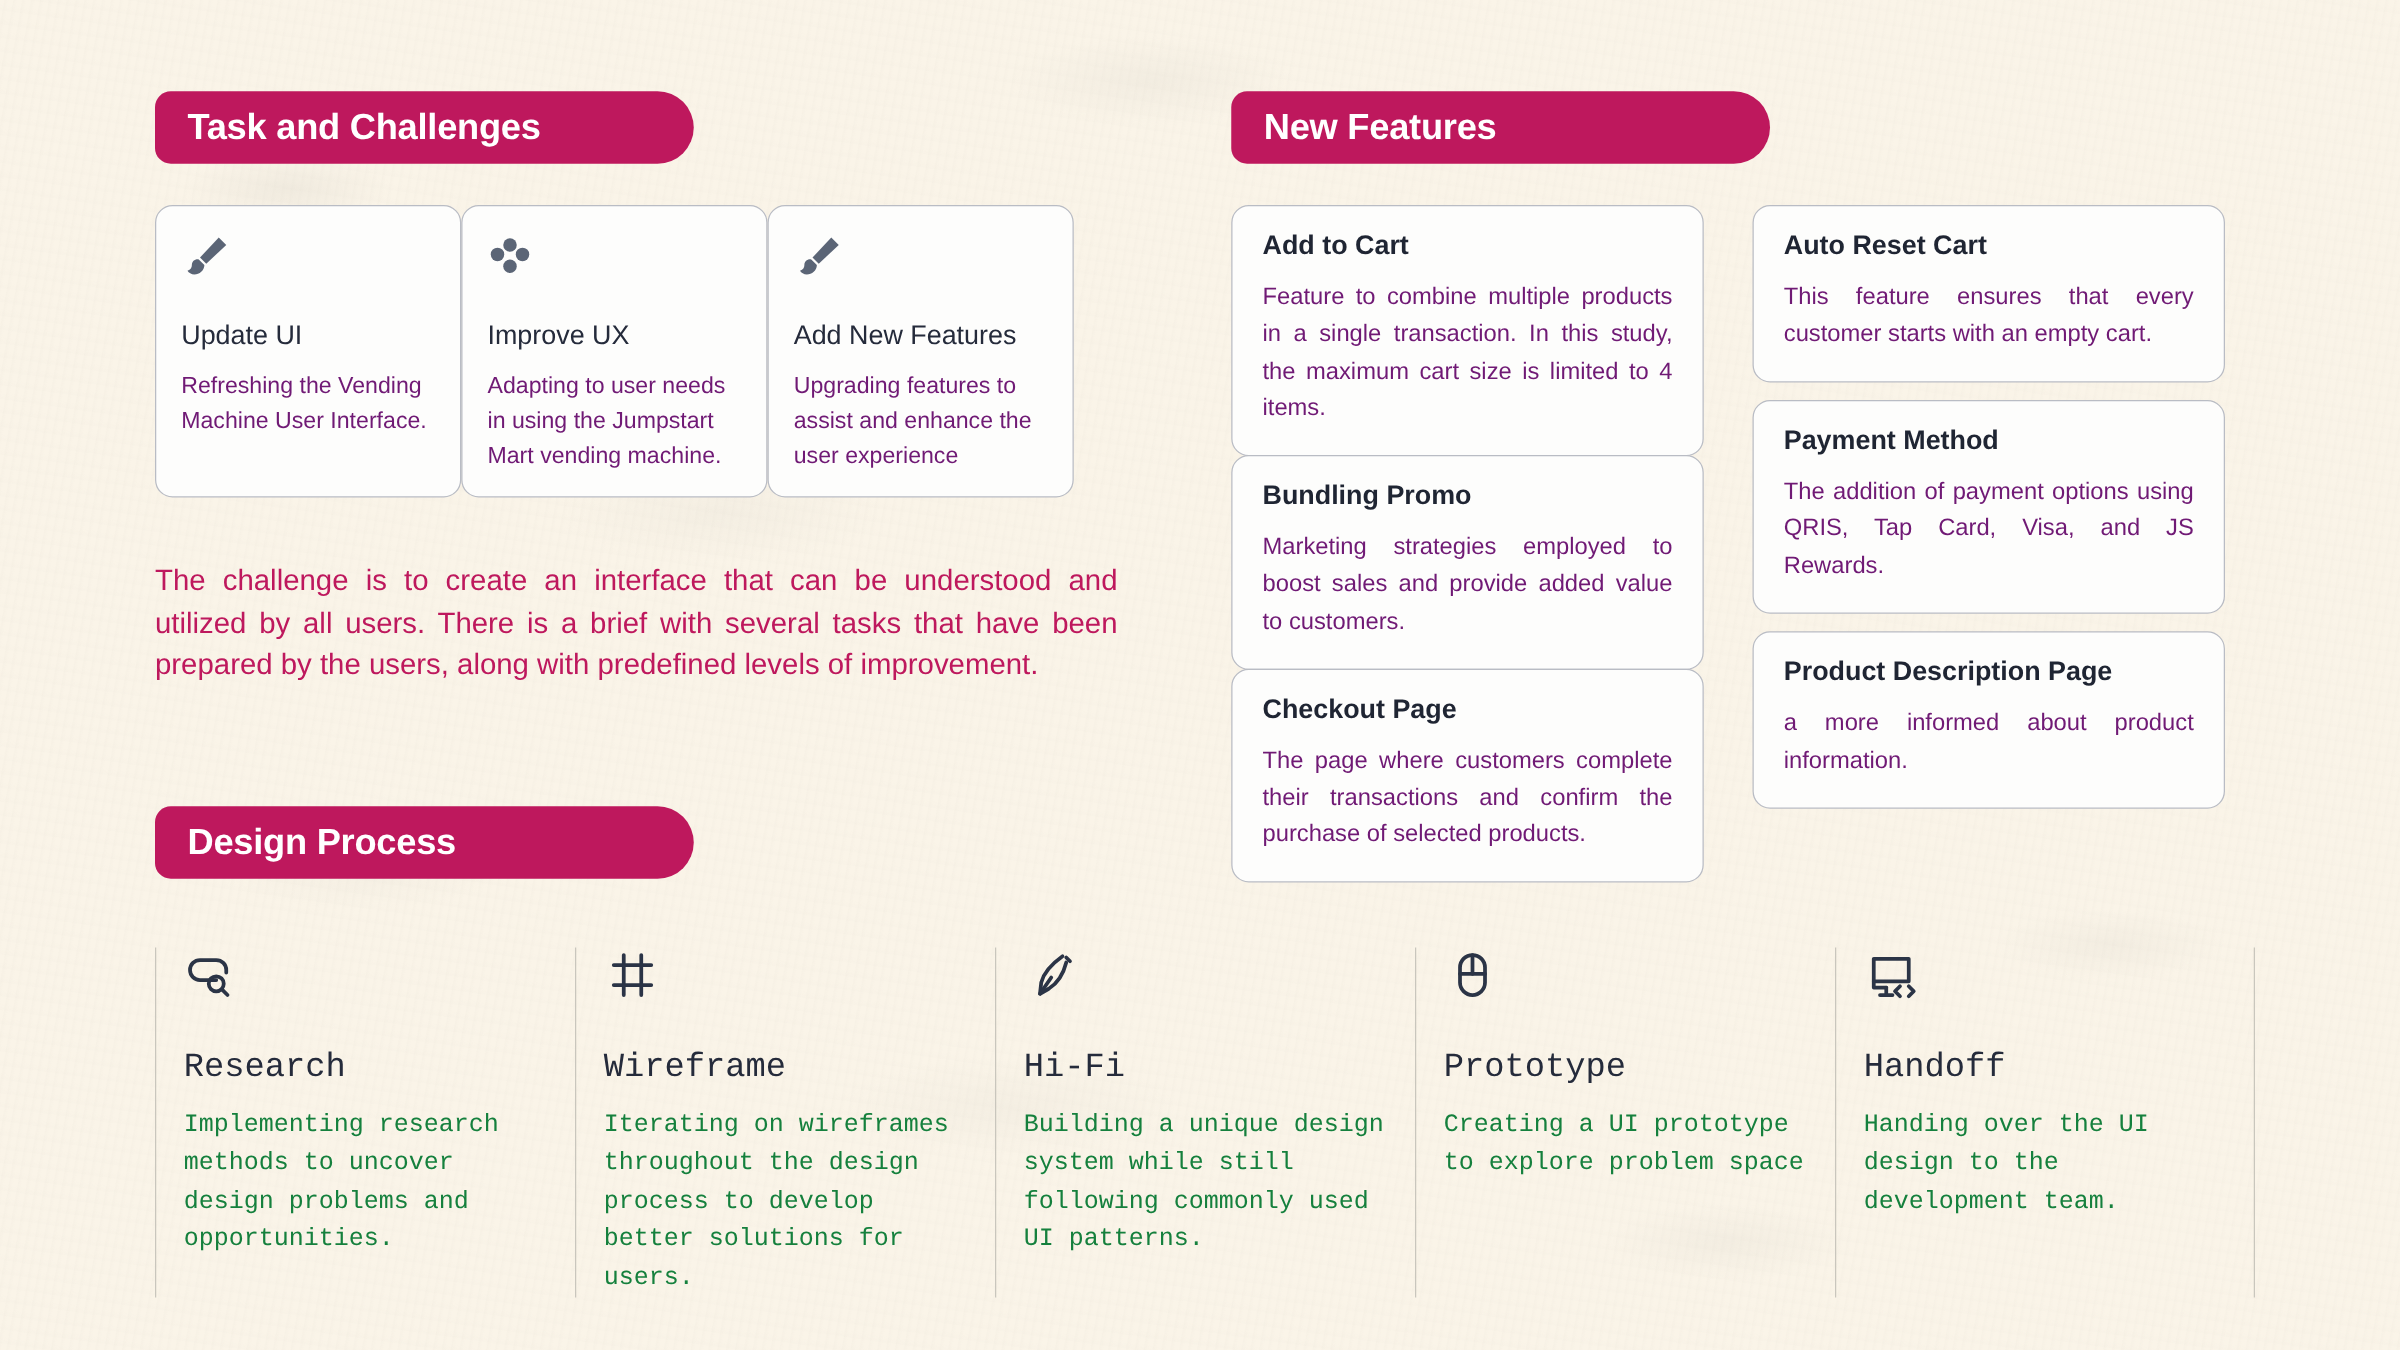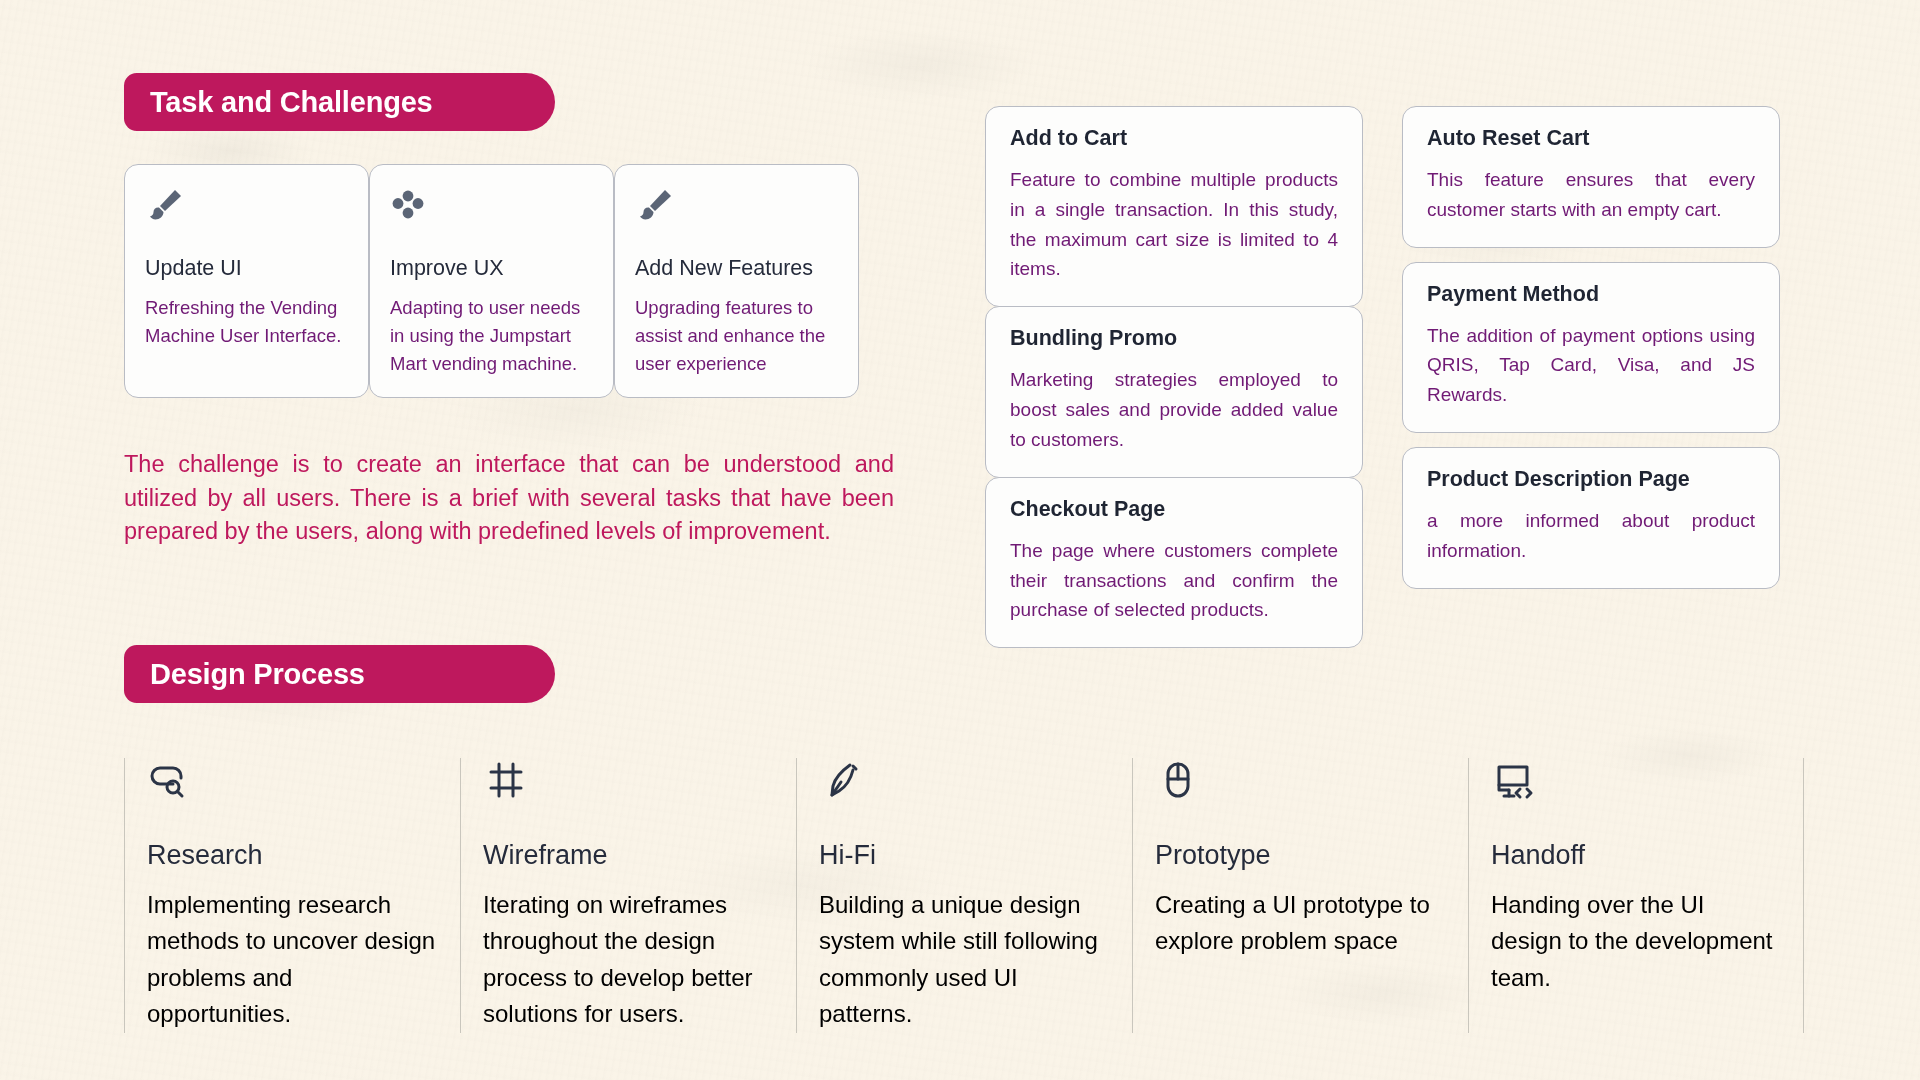--- a/index.html
+++ b/index.html
@@ -103,33 +103,33 @@
   .feature-card + .feature-card { margin-top: -1px; }
   .feature-card .card-title { font-weight: bold; font-size: 21.5px; margin-bottom: 14px; color:#1f2533; }
   .feature-card .card-body { text-align: justify; font-size: 19px; line-height: 1.57; }
 
   .features-col.right .feature-card + .feature-card { margin-top: 14px; }
 
   
   #process-section { position: absolute; left: 124px; top: 645px; width: 1708px; }
   #process-banner { width: 431px; }
 
-  .process-row { display: flex; margin-top: 55px; }
+  .process-row { display: flex; margin-top: 55px; font-family: Liberation Mono, monospace; }
 
   .process-step {
     width: 336px;
     padding: 0 24px 0 22px;
     border-left: 1px solid #c9c6bd;
     min-height: 250px;
   }
   .process-step:last-child { border-right: 1px solid #c9c6bd; }
 
   .process-icon { height: 44px; margin-bottom: 38px; display: block; }
   .process-title { font-size: 27px; color: #252b3b; margin-bottom: 16px; }
-  .process-desc { font-size: 24px; line-height: 1.52; color: #000000; }
+  .process-desc { font-size: 20px; line-height: 1.52; color: #15803d; }
 
   svg { display: block; }
 </style>
 </head>
 <body>
 
 <div class="paper-texture"></div>
 
 <div class="page">
 
@@ -182,20 +182,23 @@
         <div class="card-body">Upgrading features to assist and enhance the user experience</div>
       </div>
 
     </div>
 
     <div id="challenge-paragraph">The challenge is to create an interface that can be understood and utilized by all users. There is a brief with several tasks that have been prepared by the users, along with predefined levels of improvement.</div>
   </div>
 
   <div id="features-section">
 
+    <div class="banner" id="features-banner">
+      <span>New Features</span>
+    </div>
 
     <div class="features-columns">
 
       <div class="features-col left">
         <div class="card feature-card">
           <div class="card-title">Add to Cart</div>
           <div class="card-body">Feature to combine multiple products in a single transaction. In this study, the maximum cart size is limited to 4 items.</div>
         </div>
         <div class="card feature-card">
           <div class="card-title">Bundling Promo</div>

